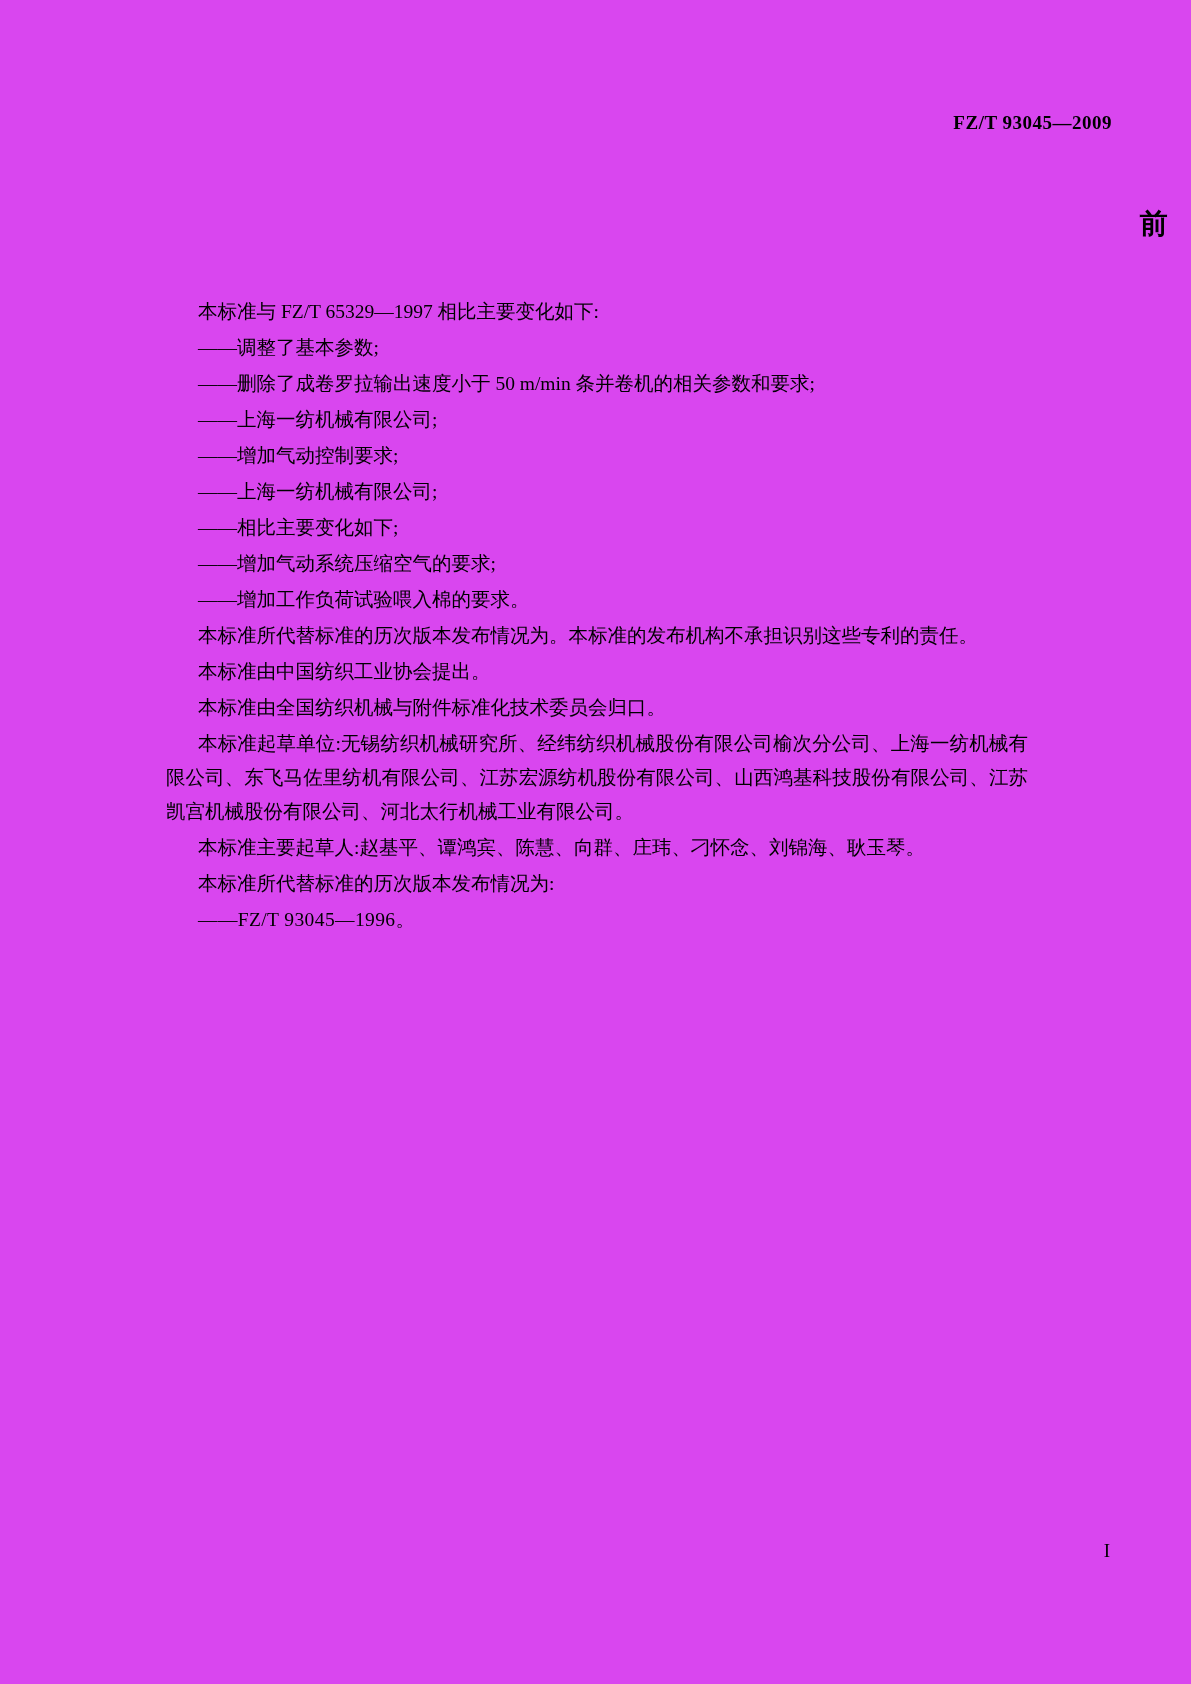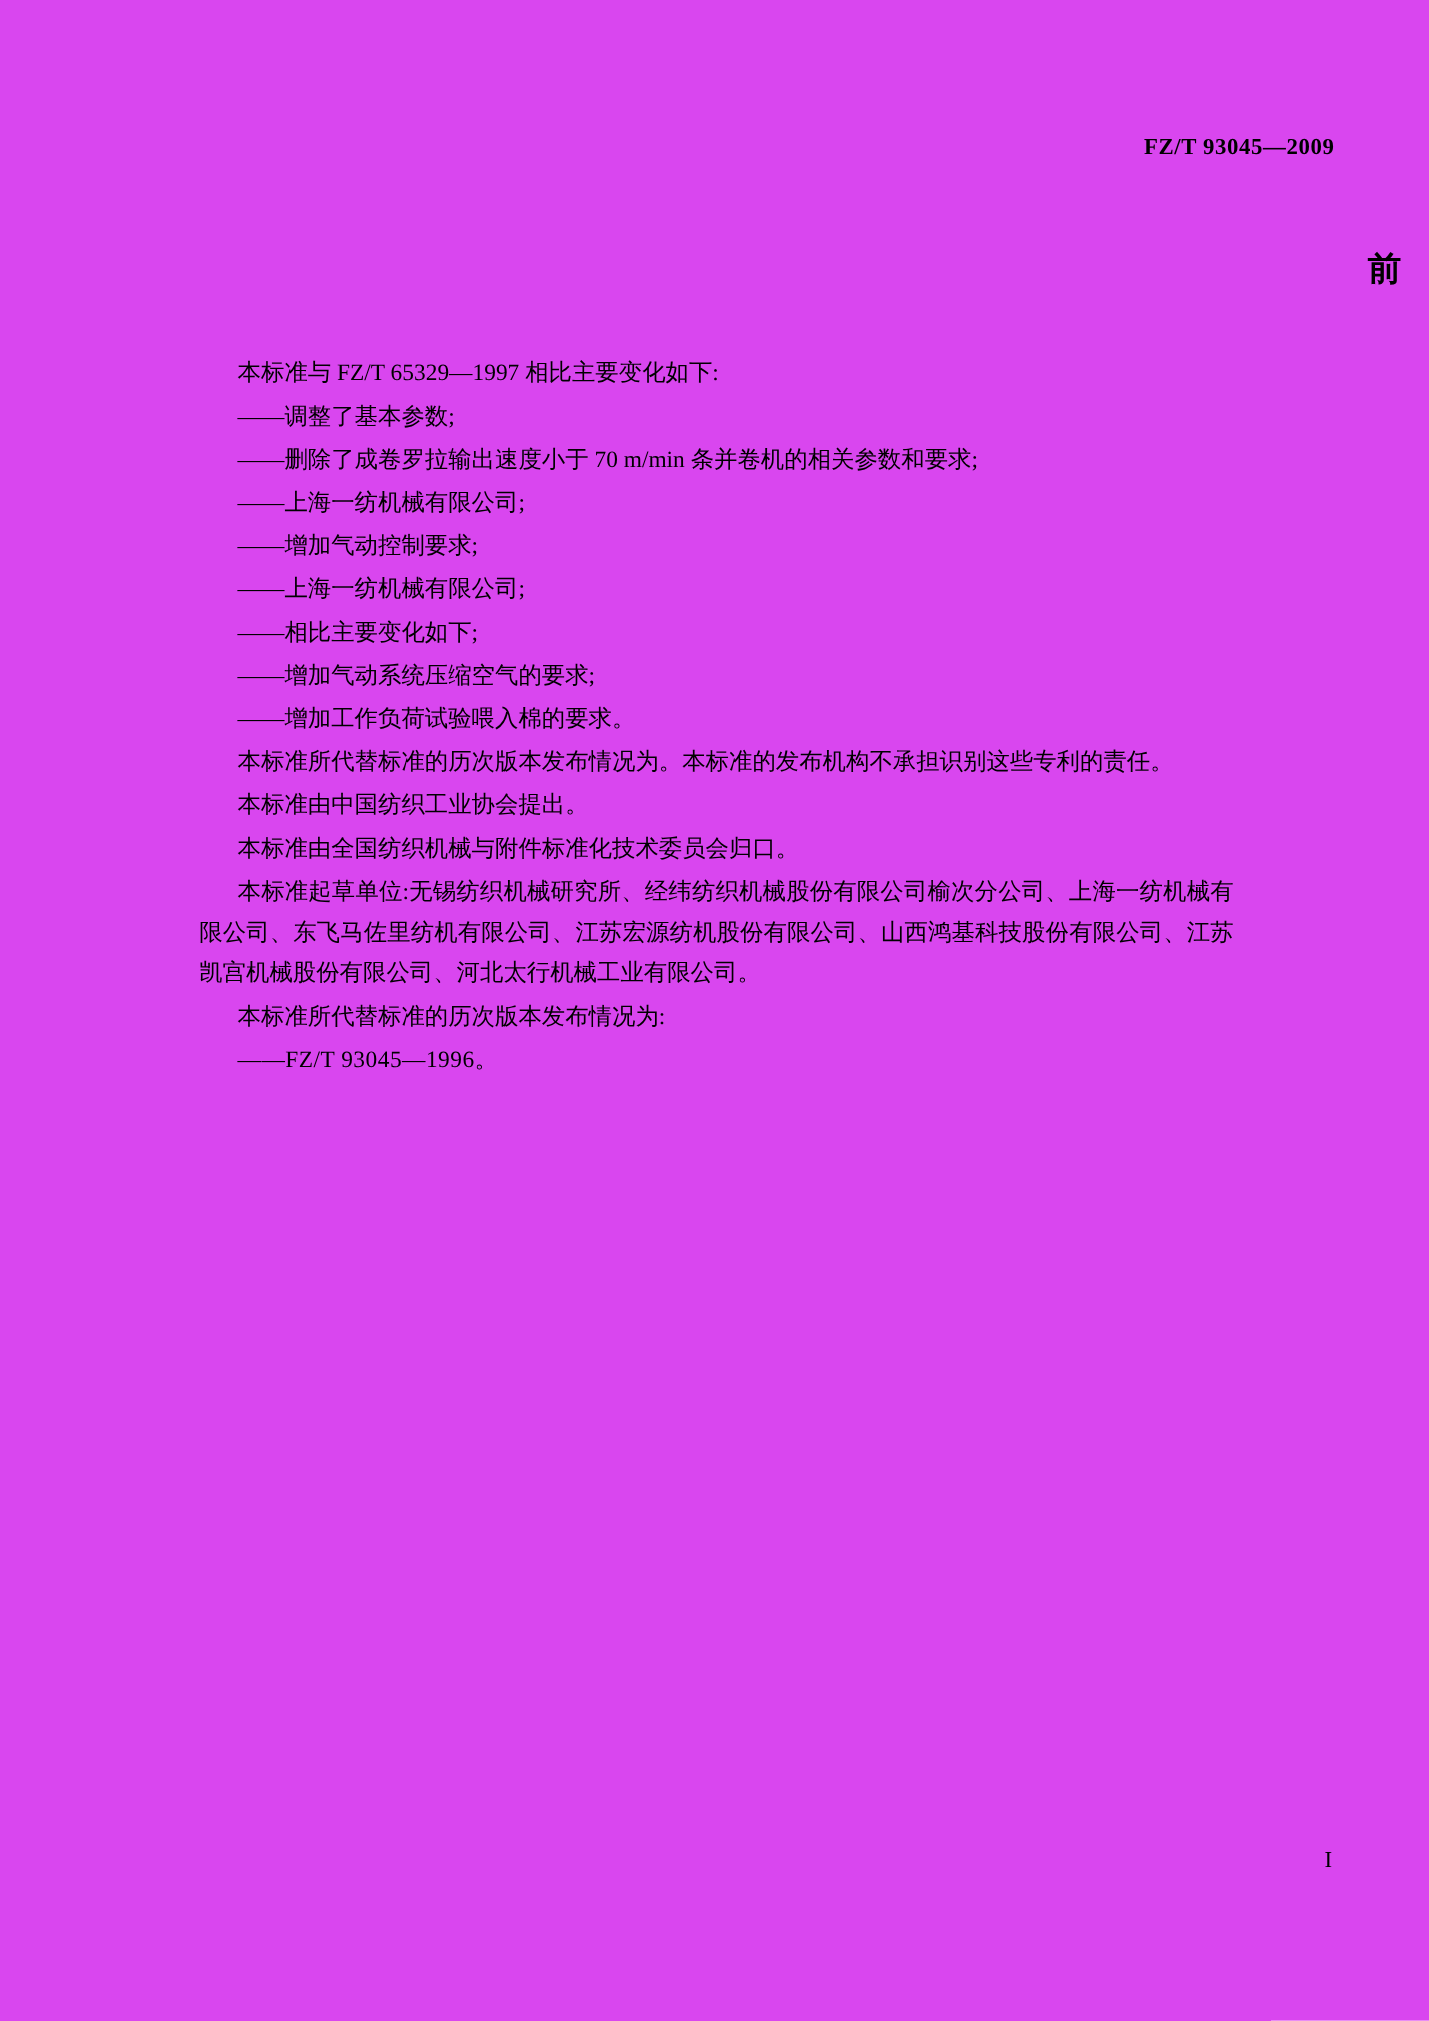--- a/index.html
+++ b/index.html
@@ -84,30 +84,31 @@
 
   <div class="header">FZ/T 93045—2009</div>
 
   <div class="title">
     <span>前</span><span class="gap"></span><span>言</span>
   </div>
 
   <div class="body">
     <p class="para indent1">本标准与 FZ/T 65329—1997 相比主要变化如下:</p>
     <p class="para indent-dash">——调整了基本参数;</p>
-    <p class="para indent-dash">——删除了成卷罗拉输出速度小于 70 m/min 条并卷机的相关参数和要求;</p>
+    <p class="para indent-dash">——删除了成卷罗拉输出速度小于 50 m/min 条并卷机的相关参数和要求;</p>
     <p class="para indent-dash">——上海一纺机械有限公司;</p>
     <p class="para indent-dash">——增加气动控制要求;</p>
     <p class="para indent-dash">——上海一纺机械有限公司;</p>
     <p class="para indent-dash">——相比主要变化如下;</p>
     <p class="para indent-dash">——增加气动系统压缩空气的要求;</p>
     <p class="para indent-dash">——增加工作负荷试验喂入棉的要求。</p>
     <p class="para indent1">本标准所代替标准的历次版本发布情况为。本标准的发布机构不承担识别这些专利的责任。</p>
     <p class="para indent1">本标准由中国纺织工业协会提出。</p>
     <p class="para indent1">本标准由全国纺织机械与附件标准化技术委员会归口。</p>
     <p class="para" style="text-indent:32px;">本标准起草单位:无锡纺织机械研究所、经纬纺织机械股份有限公司榆次分公司、上海一纺机械有限公司、东飞马佐里纺机有限公司、江苏宏源纺机股份有限公司、山西鸿基科技股份有限公司、江苏凯宫机械股份有限公司、河北太行机械工业有限公司。</p>
+    <p class="para indent1">本标准主要起草人:赵基平、谭鸿宾、陈慧、向群、庄玮、刁怀念、刘锦海、耿玉琴。</p>
     <p class="para indent1">本标准所代替标准的历次版本发布情况为:</p>
     <p class="para indent-dash lat">——FZ/T 93045—1996。</p>
   </div>
 
   <div class="pagenum">I</div>
 
 </div>
 
 </body></html>

